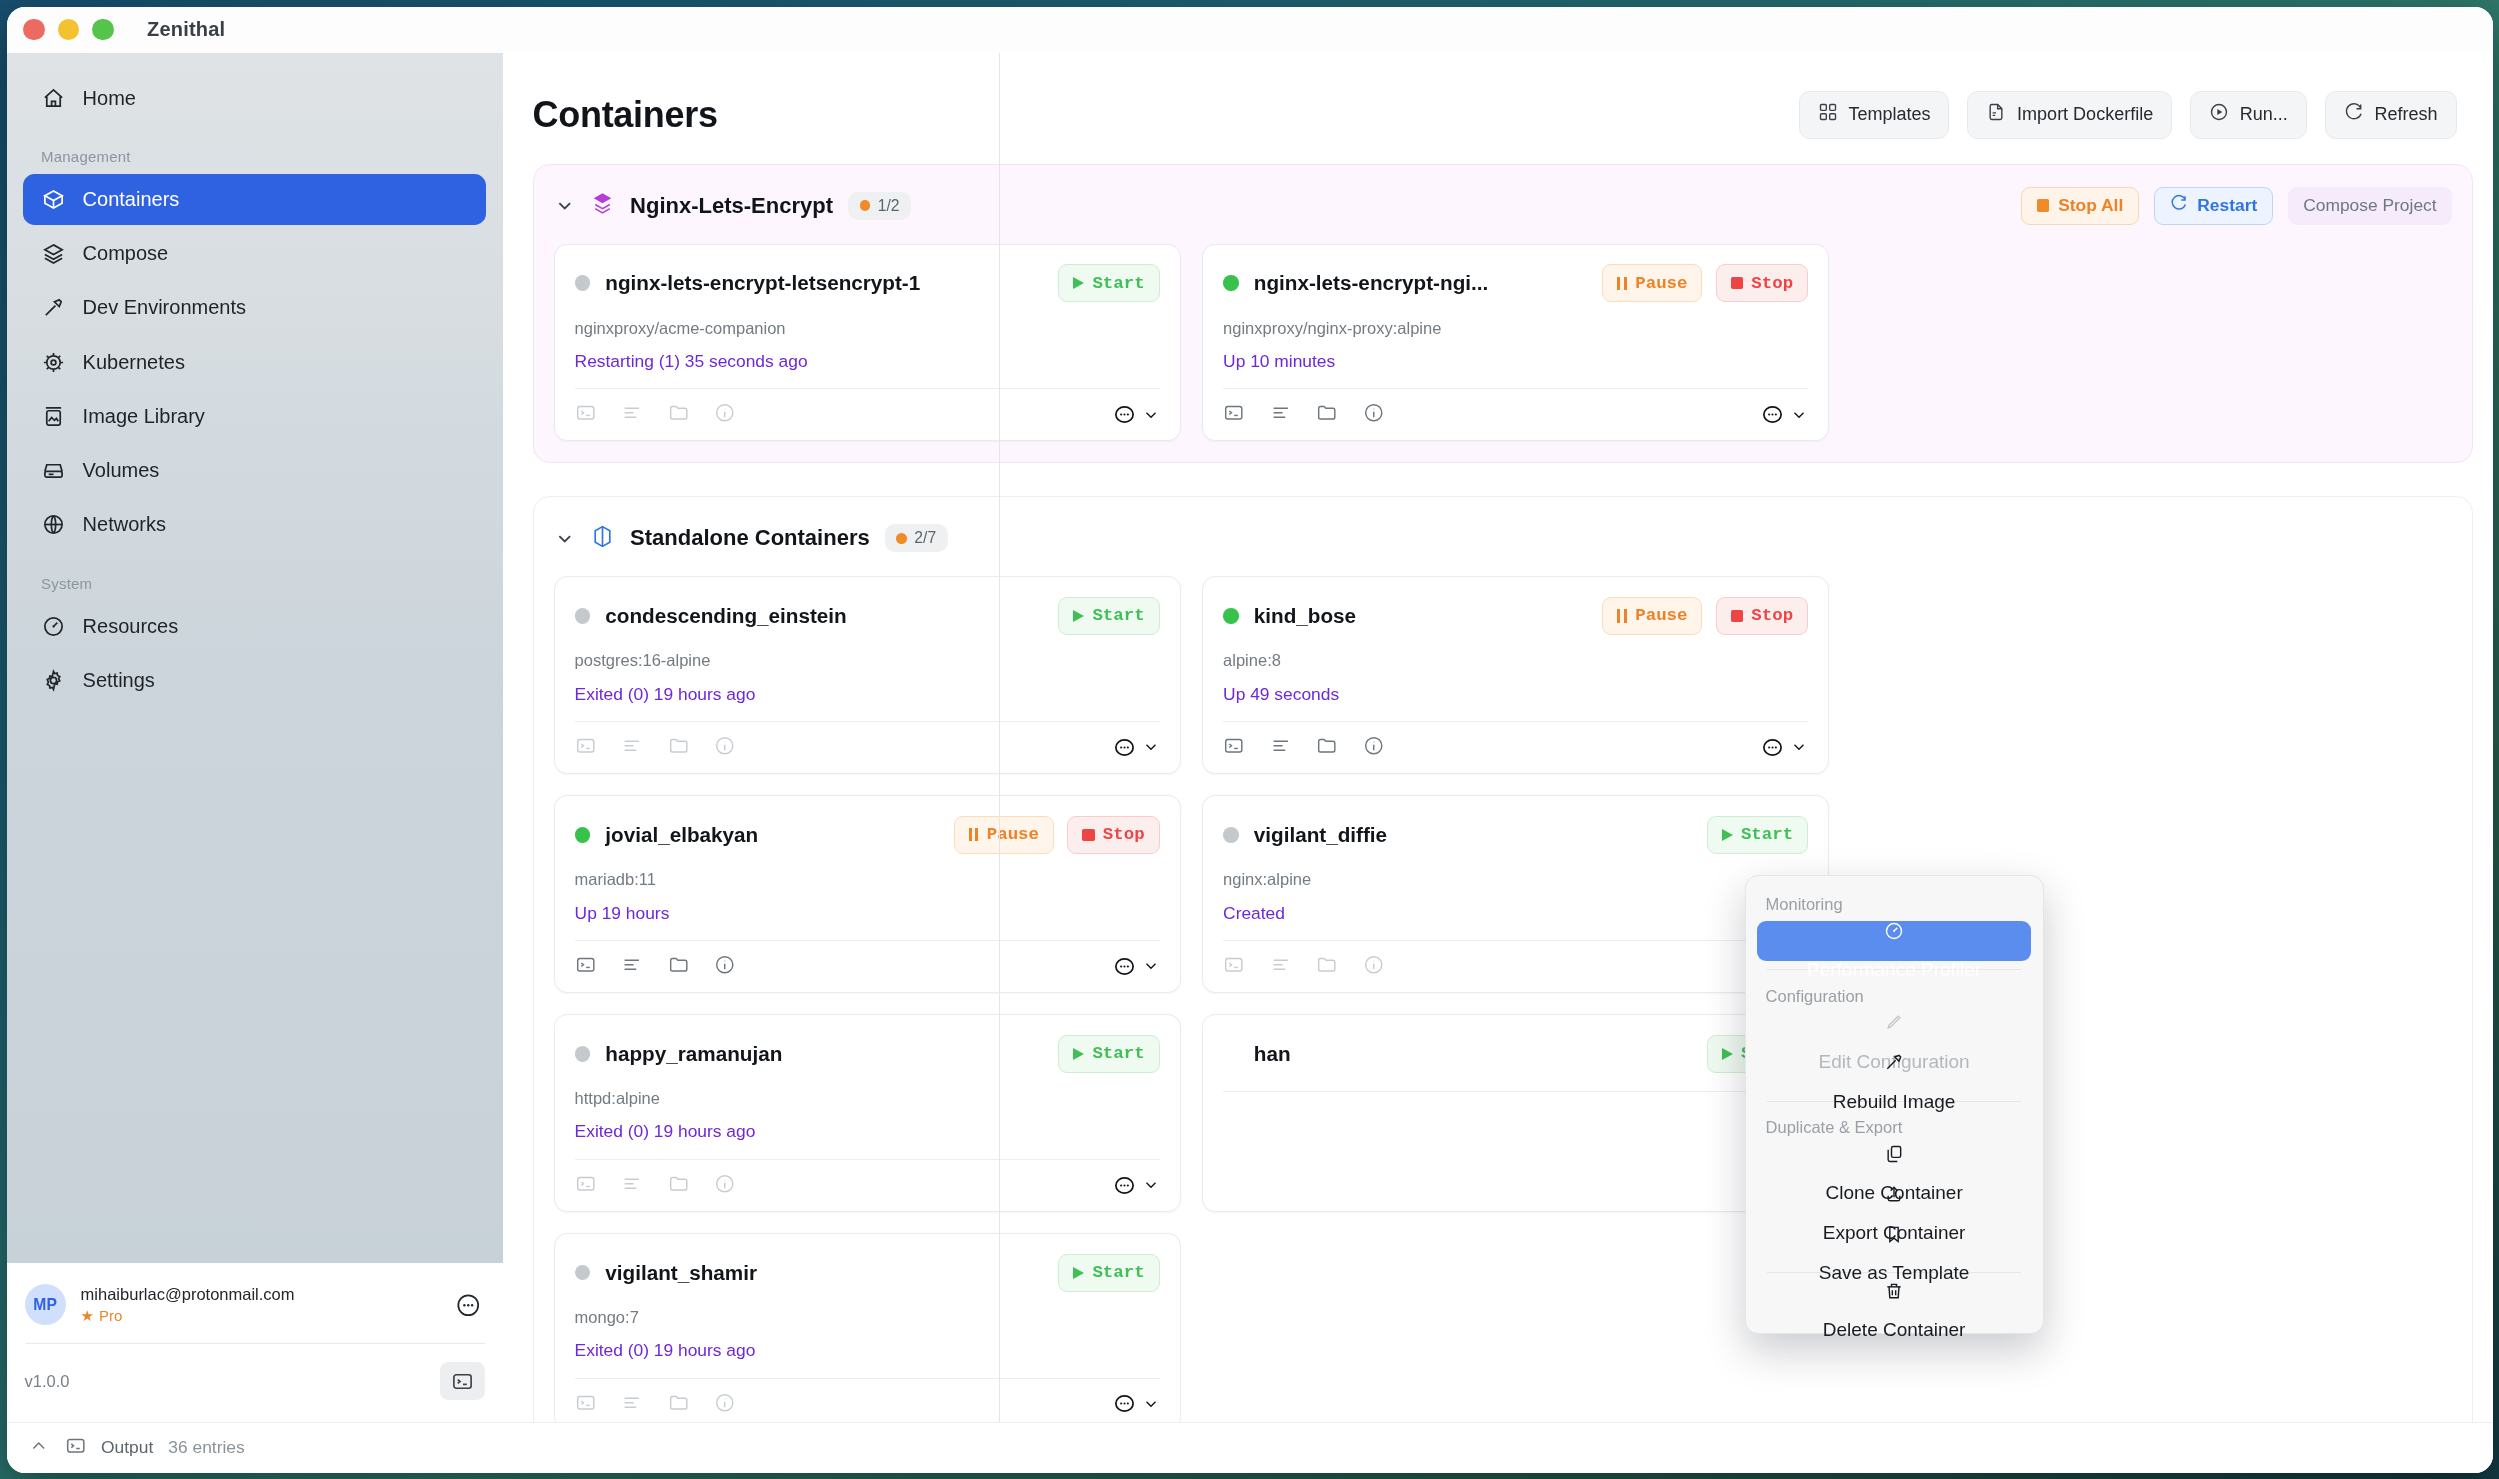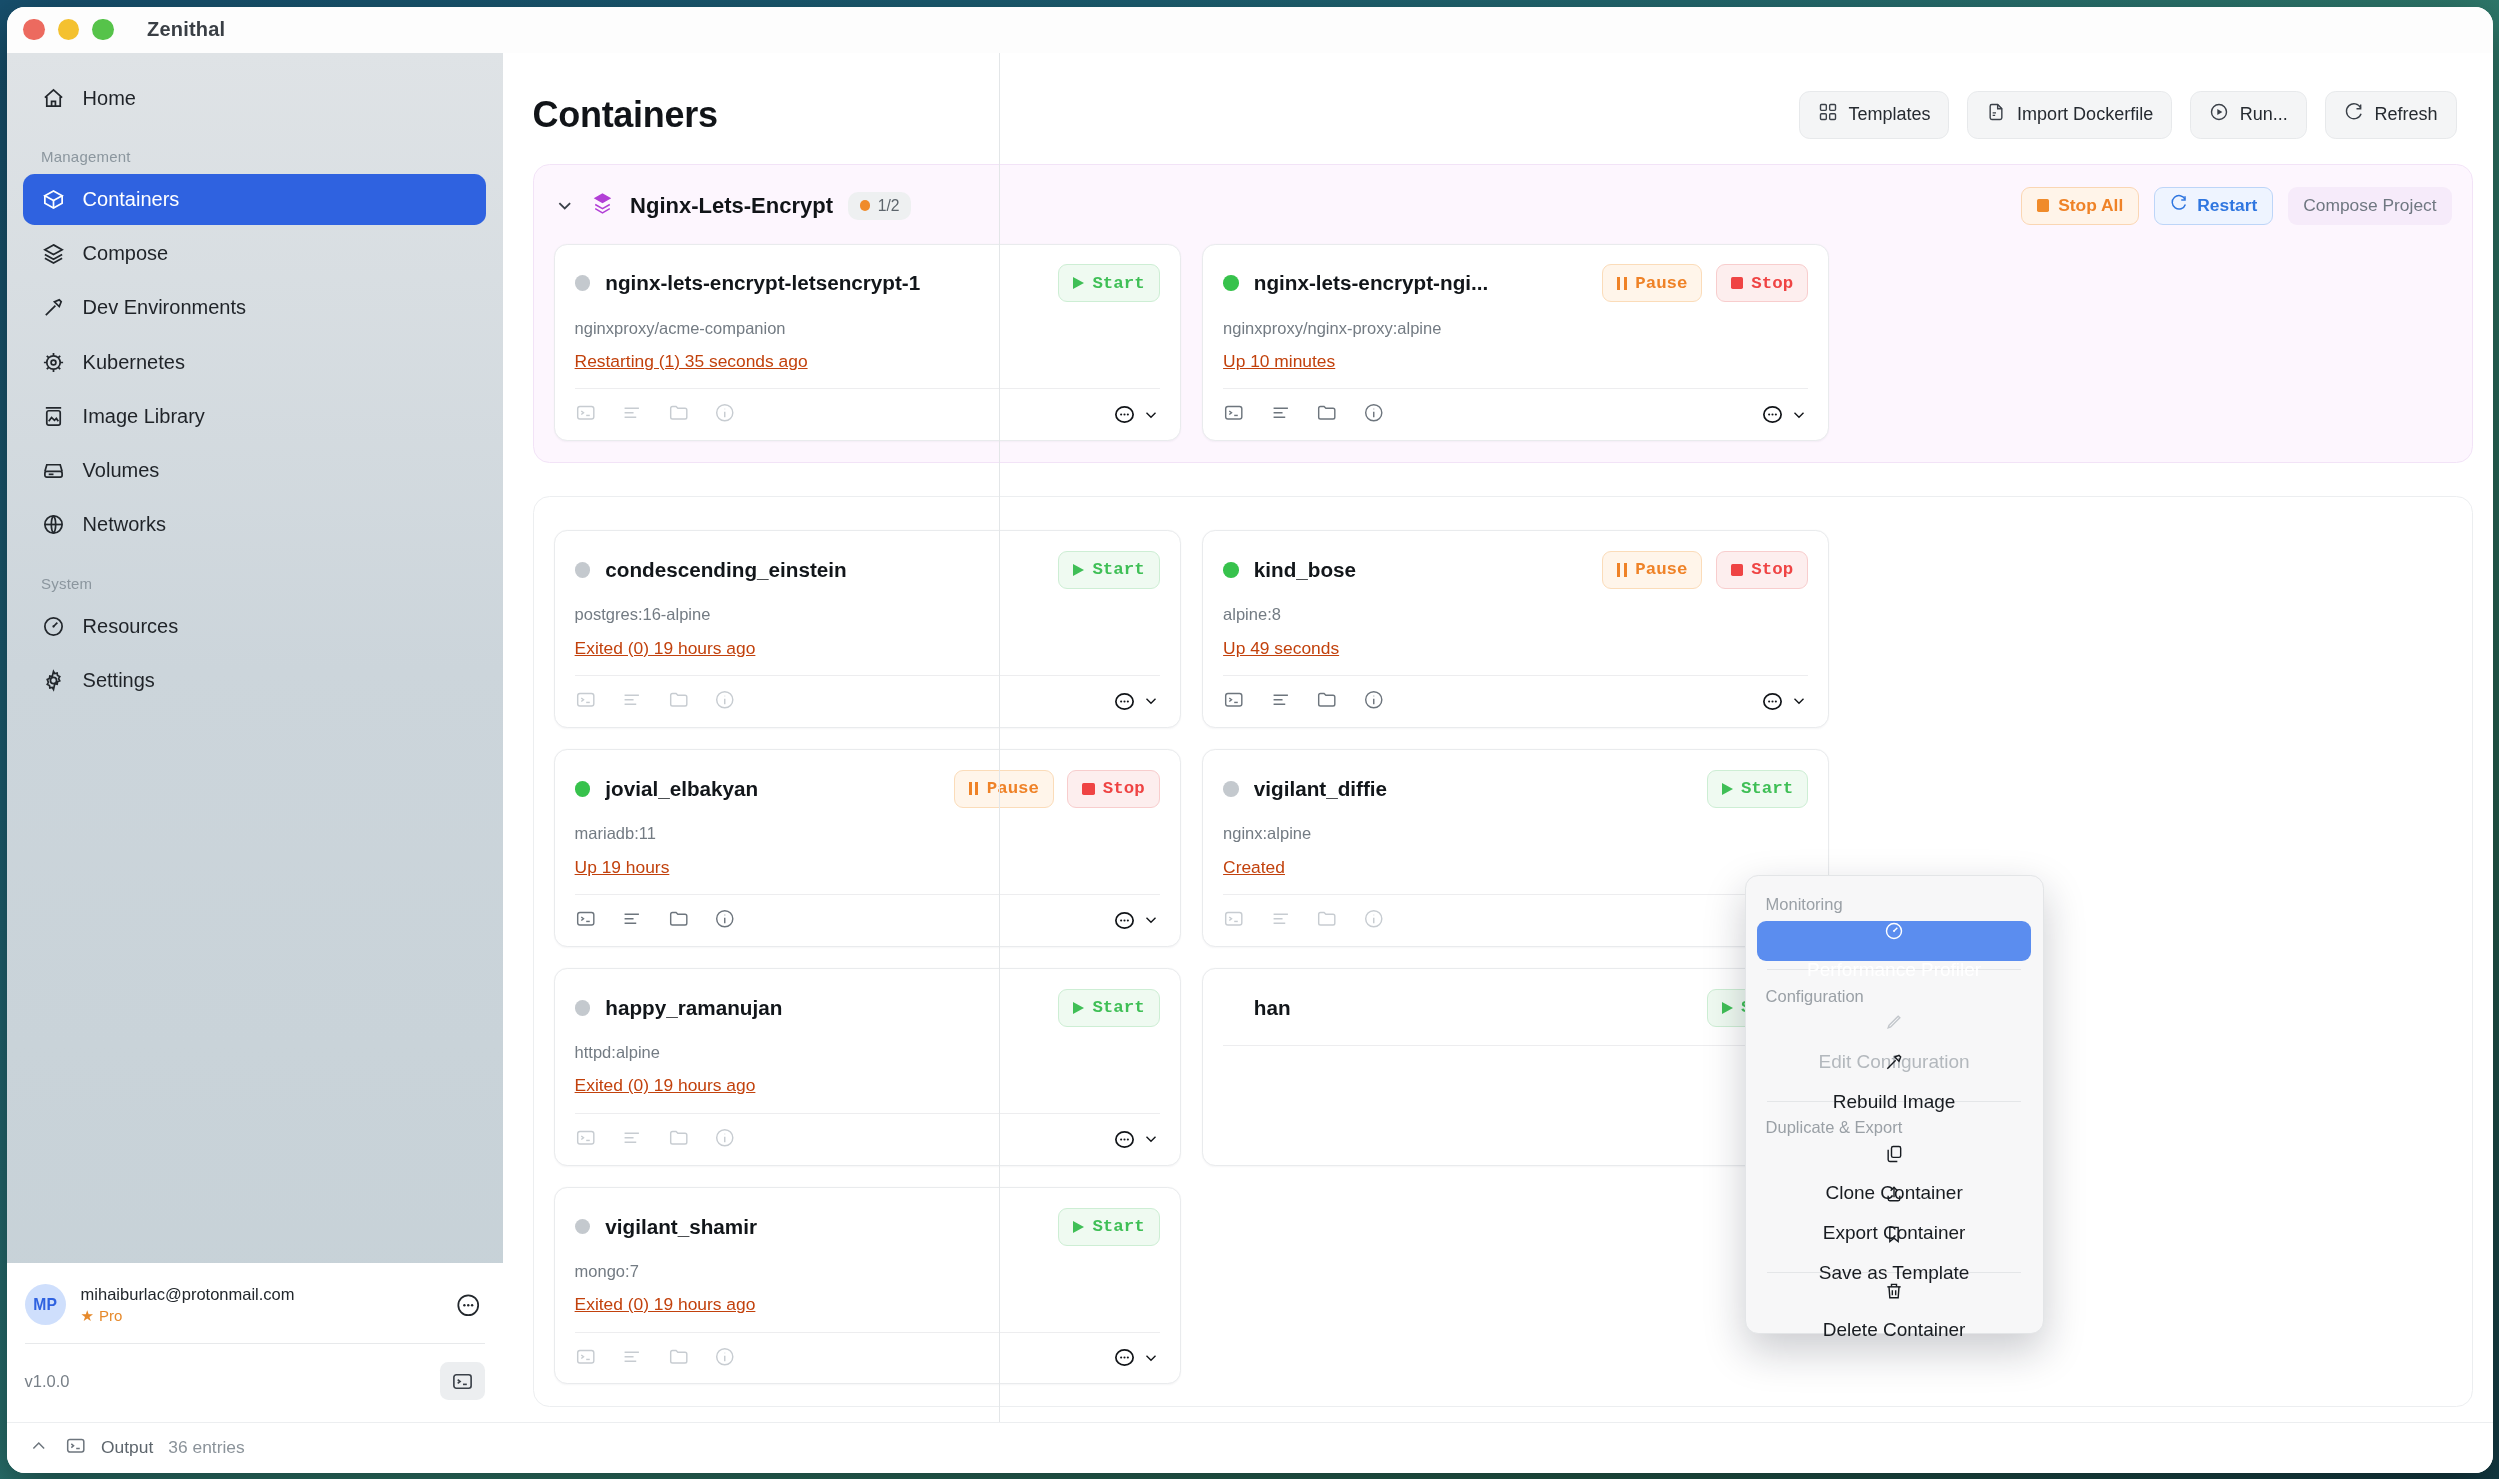--- a/index.html
+++ b/index.html
@@ -179,21 +179,21 @@
   .cbtn { height: 38px; padding: 0 14px; border-radius: 9px; display: flex; align-items: center; gap: 8.3px; font-size: 17.4px; font-weight: bold; font-family: Liberation Mono, monospace; }
   .cbtn.start { background: #effaf1; border: 0.8px solid #cdeed4; color: #3fbf56; }
   .cbtn.pause { background: #fff5ea; border: 0.8px solid #fbdcb9; color: #ef8227; }
   .cbtn.stop  { background: #fdeeee; border: 0.8px solid #f8cdcd; color: #ef4444; }
   .tri { width: 0; height: 0; border-left: 11.6px solid currentColor; border-top: 6.6px solid transparent; border-bottom: 6.6px solid transparent; }
   .pausebars { display: flex; gap: 3.3px; }
   .pausebars i { width: 3.3px; height: 13.2px; background: currentColor; display: block; }
   .sq-red { width: 12.4px; height: 12.4px; background: #ef4444; border-radius: 1.7px; }
 
   .card-image { font-size: 16.5px; color: #737b83; margin-top: 15px; }
-  .card-state { font-size: 17.4px; color: #c2410c; margin-top: 13.2px; text-decoration: underline; }
+  .card-state { font-size: 17.4px; color: #6d28d9; margin-top: 13.2px; }
   .card-div { height: 0.8px; background: #ededef; margin: 16.5px 0 0 0; }
   .card-foot { display: flex; align-items: center; justify-content: space-between; padding-top: 13.2px; }
   .foot-icons { display: flex; gap: 25px; align-items: center; }
   .foot-icons svg { stroke: #c7ccd1; fill: none; stroke-width: 1.6; }
   .foot-icons.enabled svg { stroke: #6d757d; }
   .more-wrap { display: flex; align-items: center; gap: 5.8px; }
   .more-wrap svg { stroke: #111418; fill: none; stroke-width: 1.8; }
 
   
   .ctx-menu {
@@ -597,20 +597,41 @@
                       <path d="M6 9l6 6 6-6"></path>
                     </svg>
                 </div>
               </div>
             </div>
 
           </div>
         </div>
 
         <div class="group standalone">
+          <div class="group-head">
+            <div class="group-head-left">
+              <span class="chev">
+                <svg viewBox="0 0 24 24" width="21.5" height="21.5" fill="none" stroke="#3b4149" stroke-width="2">
+                    <path d="M6 9l6 6 6-6"></path>
+                  </svg>
+              </span>
+              <span>
+                <svg viewBox="0 0 24 24" width="25" height="25" fill="none" stroke="#2f76e0" stroke-width="1.6">
+                    <path d="M12 2.5l7 4v11l-7 4-7-4v-11l7-4z"></path>
+                    <path d="M12 2.5v19"></path>
+                  </svg>
+              </span>
+              <span class="group-title">Standalone Containers</span>
+              <span class="count-pill">
+                <span class="dot-orange"></span>
+                <span>2/7</span>
+              </span>
+            </div>
+            <div class="group-head-right"></div>
+          </div>
 
           <div class="cards">
 
             <div class="card">
               <div class="card-top">
                 <div class="card-name-wrap">
                   <span class="status-dot gray"></span>
                   <span class="card-name">condescending_einstein</span>
                 </div>
                 <div class="card-actions">

